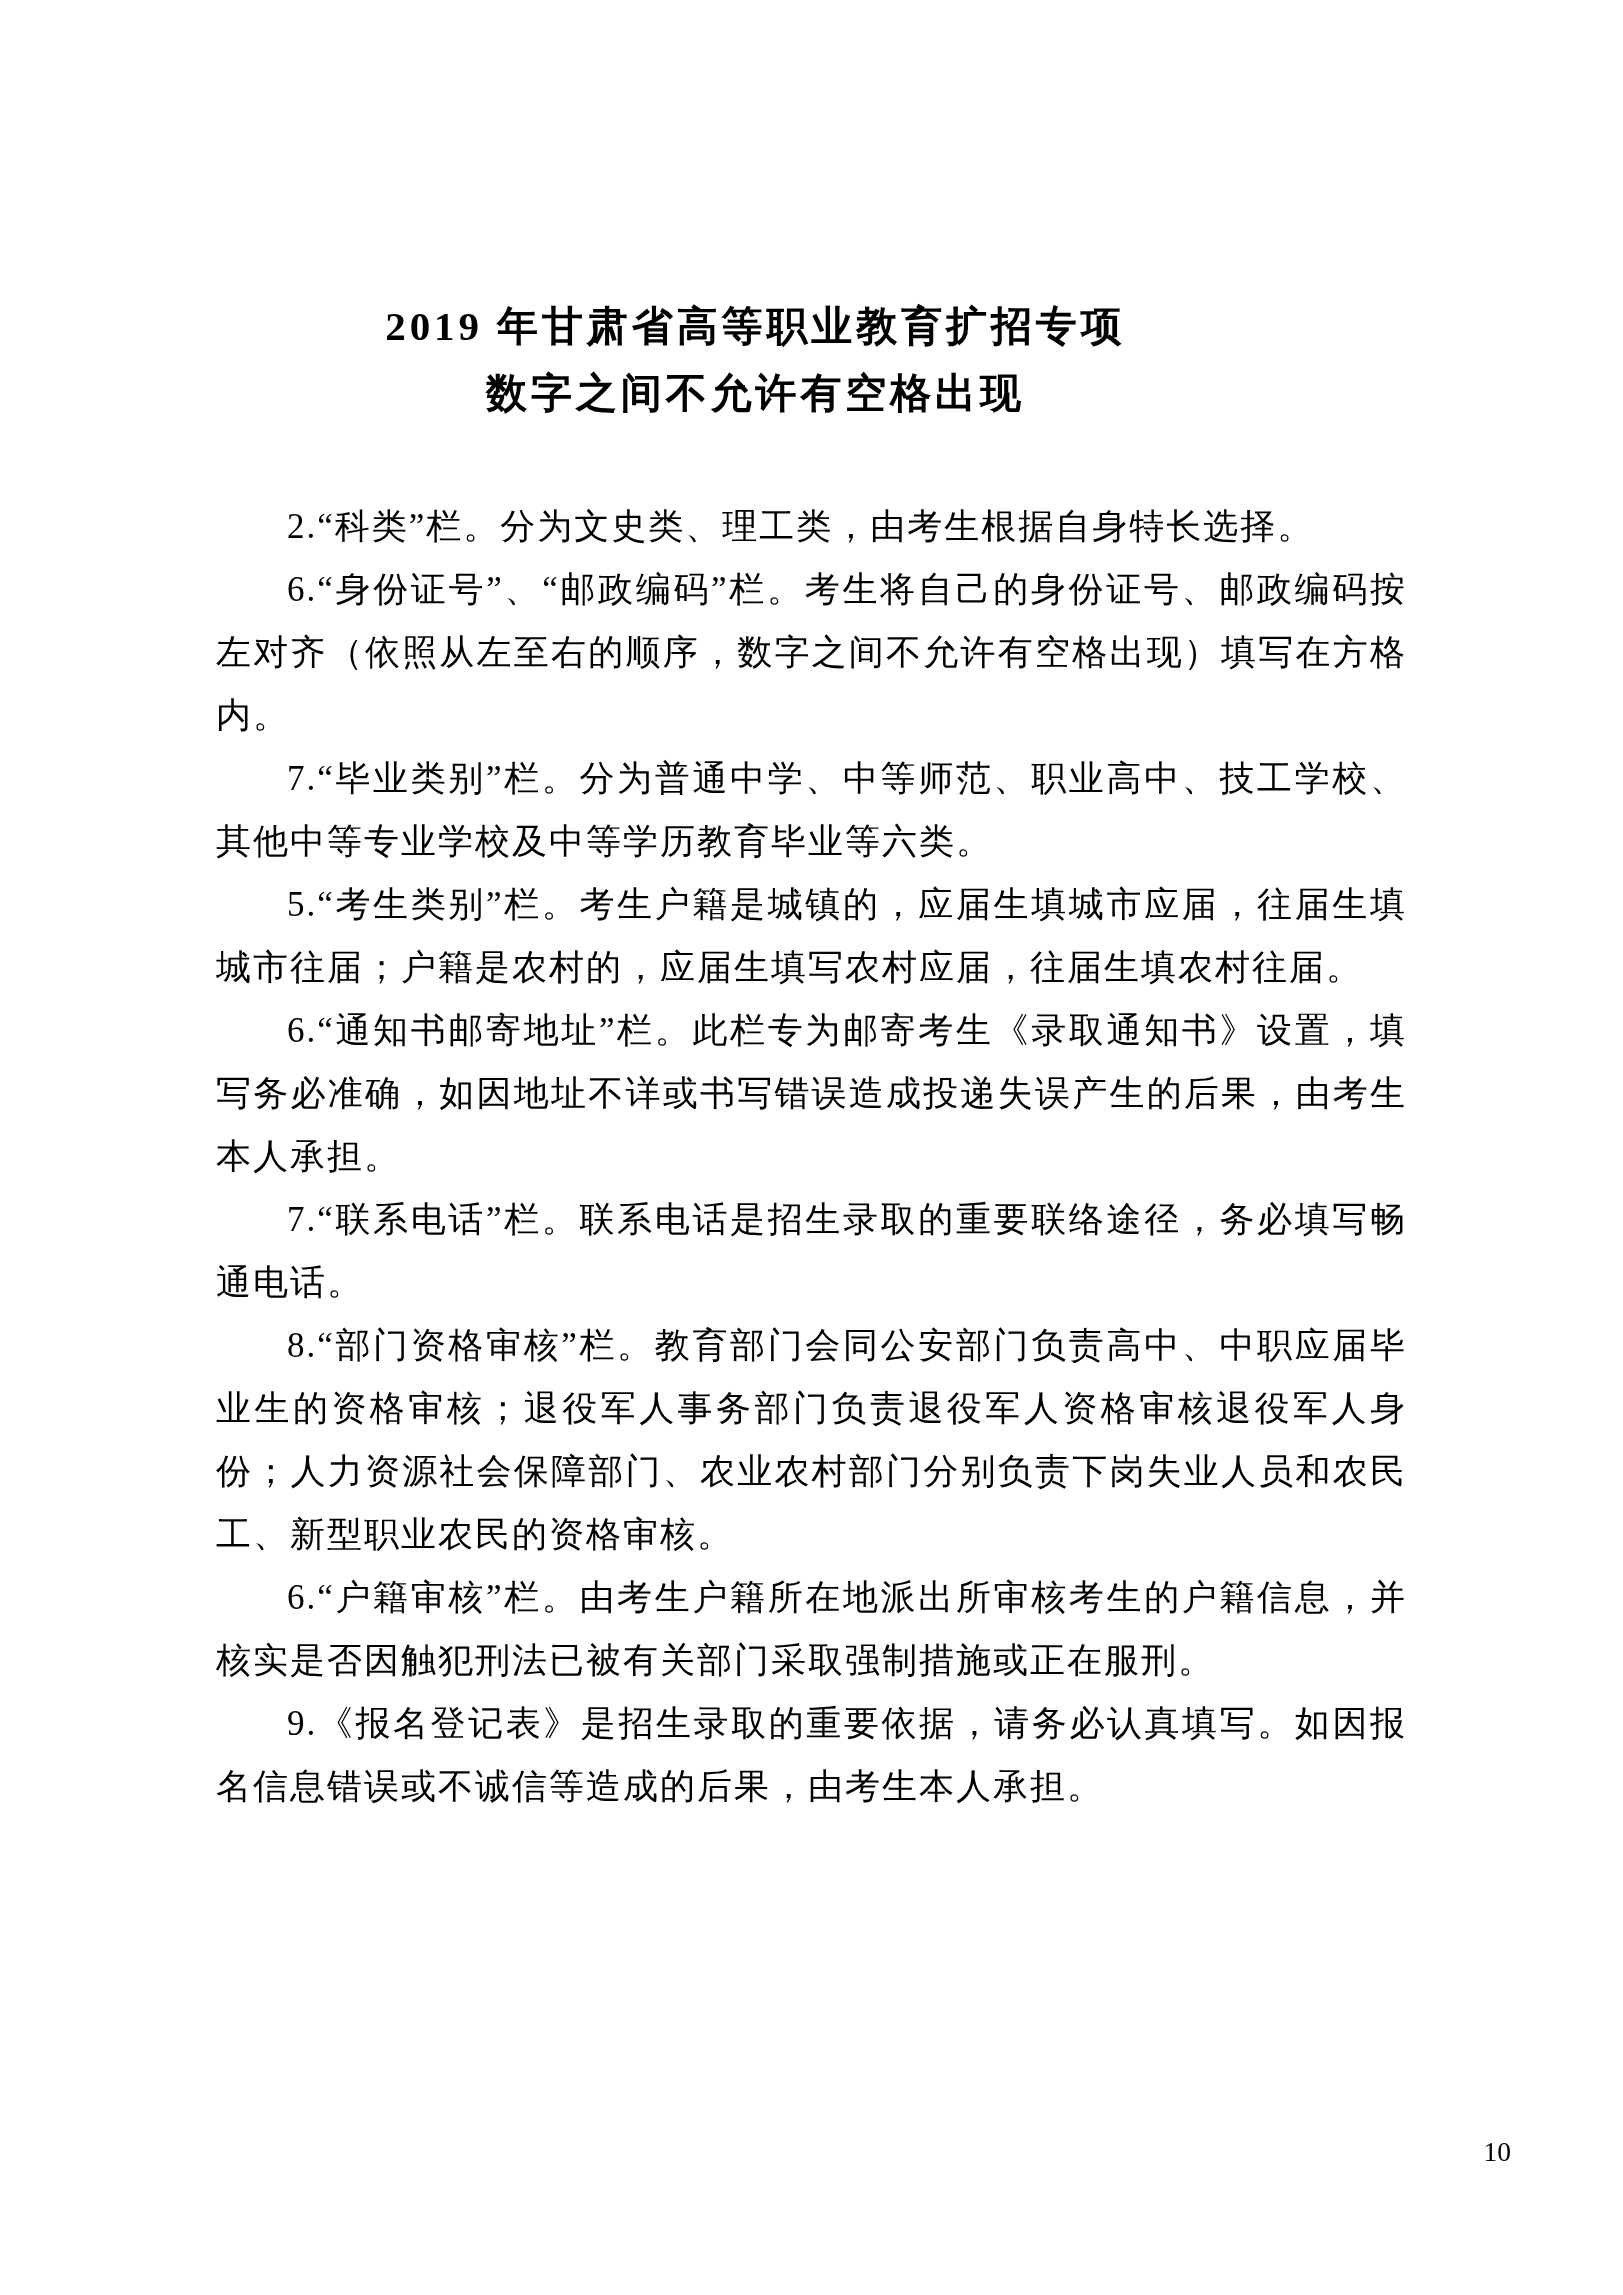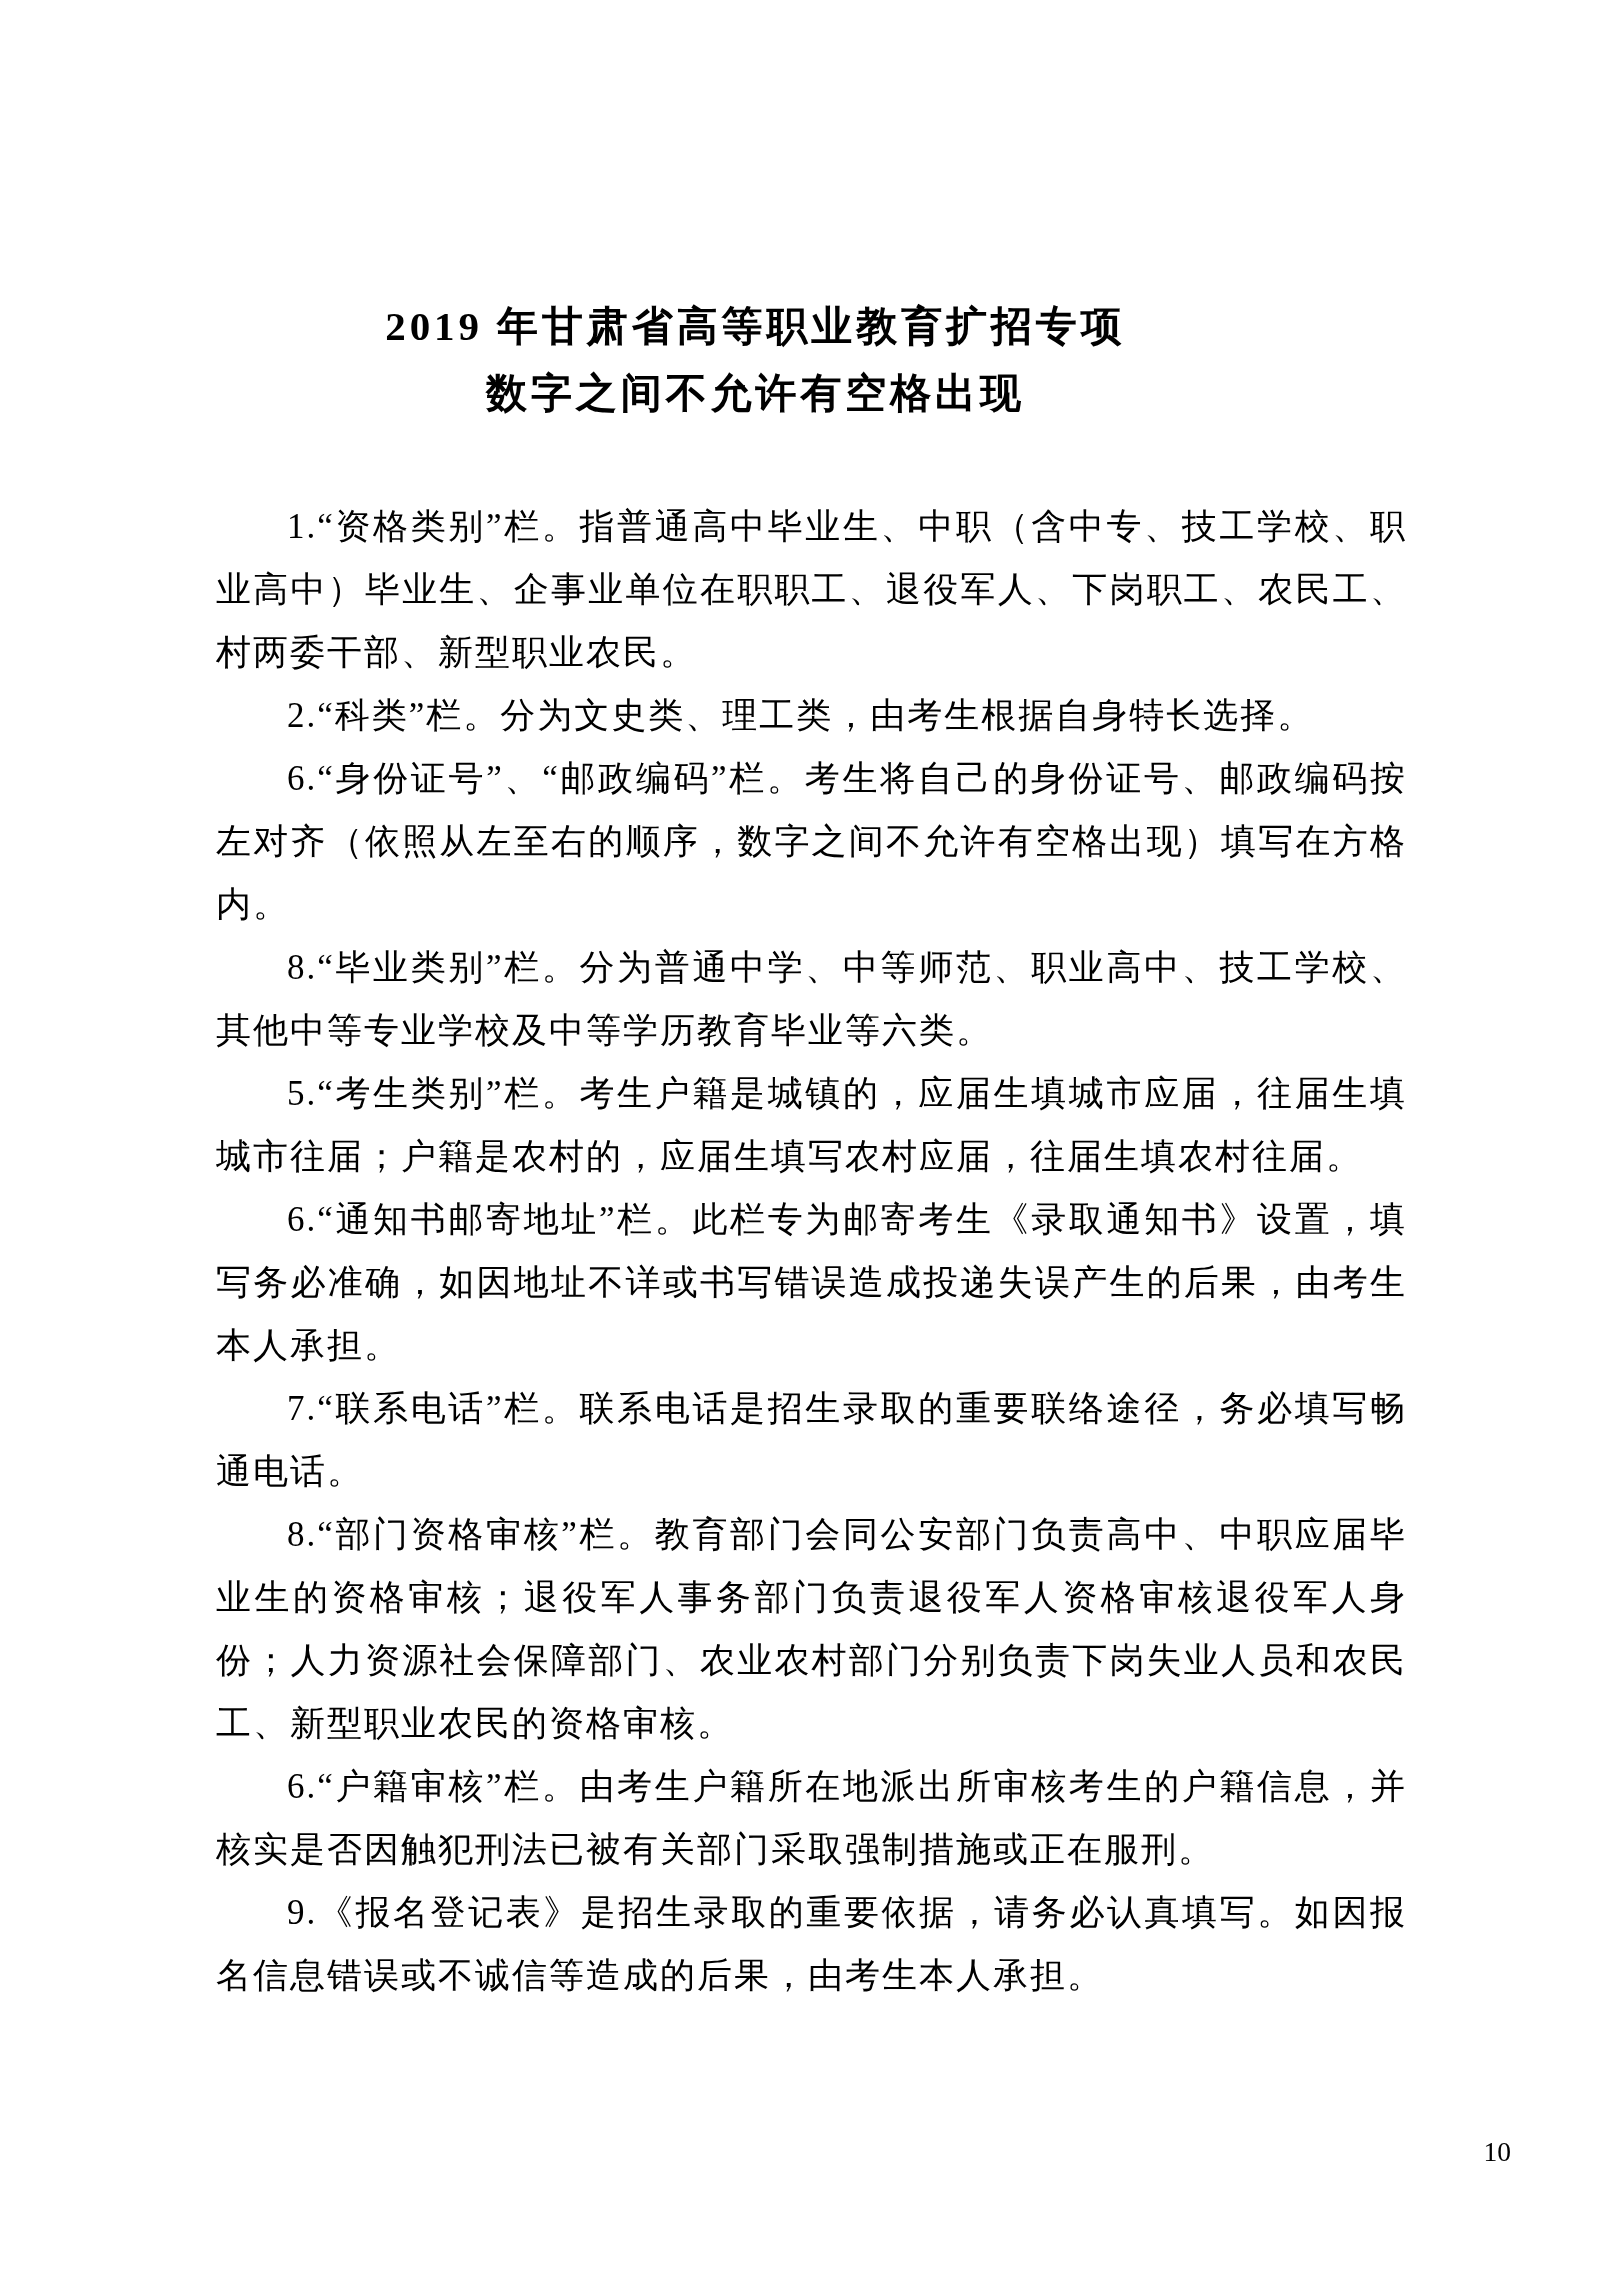--- a/index.html
+++ b/index.html
@@ -60,24 +60,23 @@
 <body>
 
 <div class="page">
 
   <h1 class="doc-title">
     <span class="title-line">2019 年甘肃省高等职业教育扩招专项</span>
     <span class="title-line">数字之间不允许有空格出现</span>
   </h1>
 
   <div class="doc-body">
-    <p>1.“资格类别”栏。指普通高中毕业生、中职（含中专、技工学校、职业高中）毕业生、企事业单位在职职工、退役军人、下岗职工、农民工、村两委干部、新型职业农民。</p>
     <p>2.“科类”栏。分为文史类、理工类，由考生根据自身特长选择。</p>
     <p>6.“身份证号”、“邮政编码”栏。考生将自己的身份证号、邮政编码按左对齐（依照从左至右的顺序，数字之间不允许有空格出现）填写在方格内。</p>
-    <p>8.“毕业类别”栏。分为普通中学、中等师范、职业高中、技工学校、其他中等专业学校及中等学历教育毕业等六类。</p>
+    <p>7.“毕业类别”栏。分为普通中学、中等师范、职业高中、技工学校、其他中等专业学校及中等学历教育毕业等六类。</p>
     <p>5.“考生类别”栏。考生户籍是城镇的，应届生填城市应届，往届生填城市往届；户籍是农村的，应届生填写农村应届，往届生填农村往届。</p>
     <p>6.“通知书邮寄地址”栏。此栏专为邮寄考生《录取通知书》设置，填写务必准确，如因地址不详或书写错误造成投递失误产生的后果，由考生本人承担。</p>
     <p>7.“联系电话”栏。联系电话是招生录取的重要联络途径，务必填写畅通电话。</p>
     <p>8.“部门资格审核”栏。教育部门会同公安部门负责高中、中职应届毕业生的资格审核；退役军人事务部门负责退役军人资格审核退役军人身份；人力资源社会保障部门、农业农村部门分别负责下岗失业人员和农民工、新型职业农民的资格审核。</p>
     <p>6.“户籍审核”栏。由考生户籍所在地派出所审核考生的户籍信息，并核实是否因触犯刑法已被有关部门采取强制措施或正在服刑。</p>
     <p>9.《报名登记表》是招生录取的重要依据，请务必认真填写。如因报名信息错误或不诚信等造成的后果，由考生本人承担。</p>
   </div>
 
   <div class="page-number">10</div>
 

